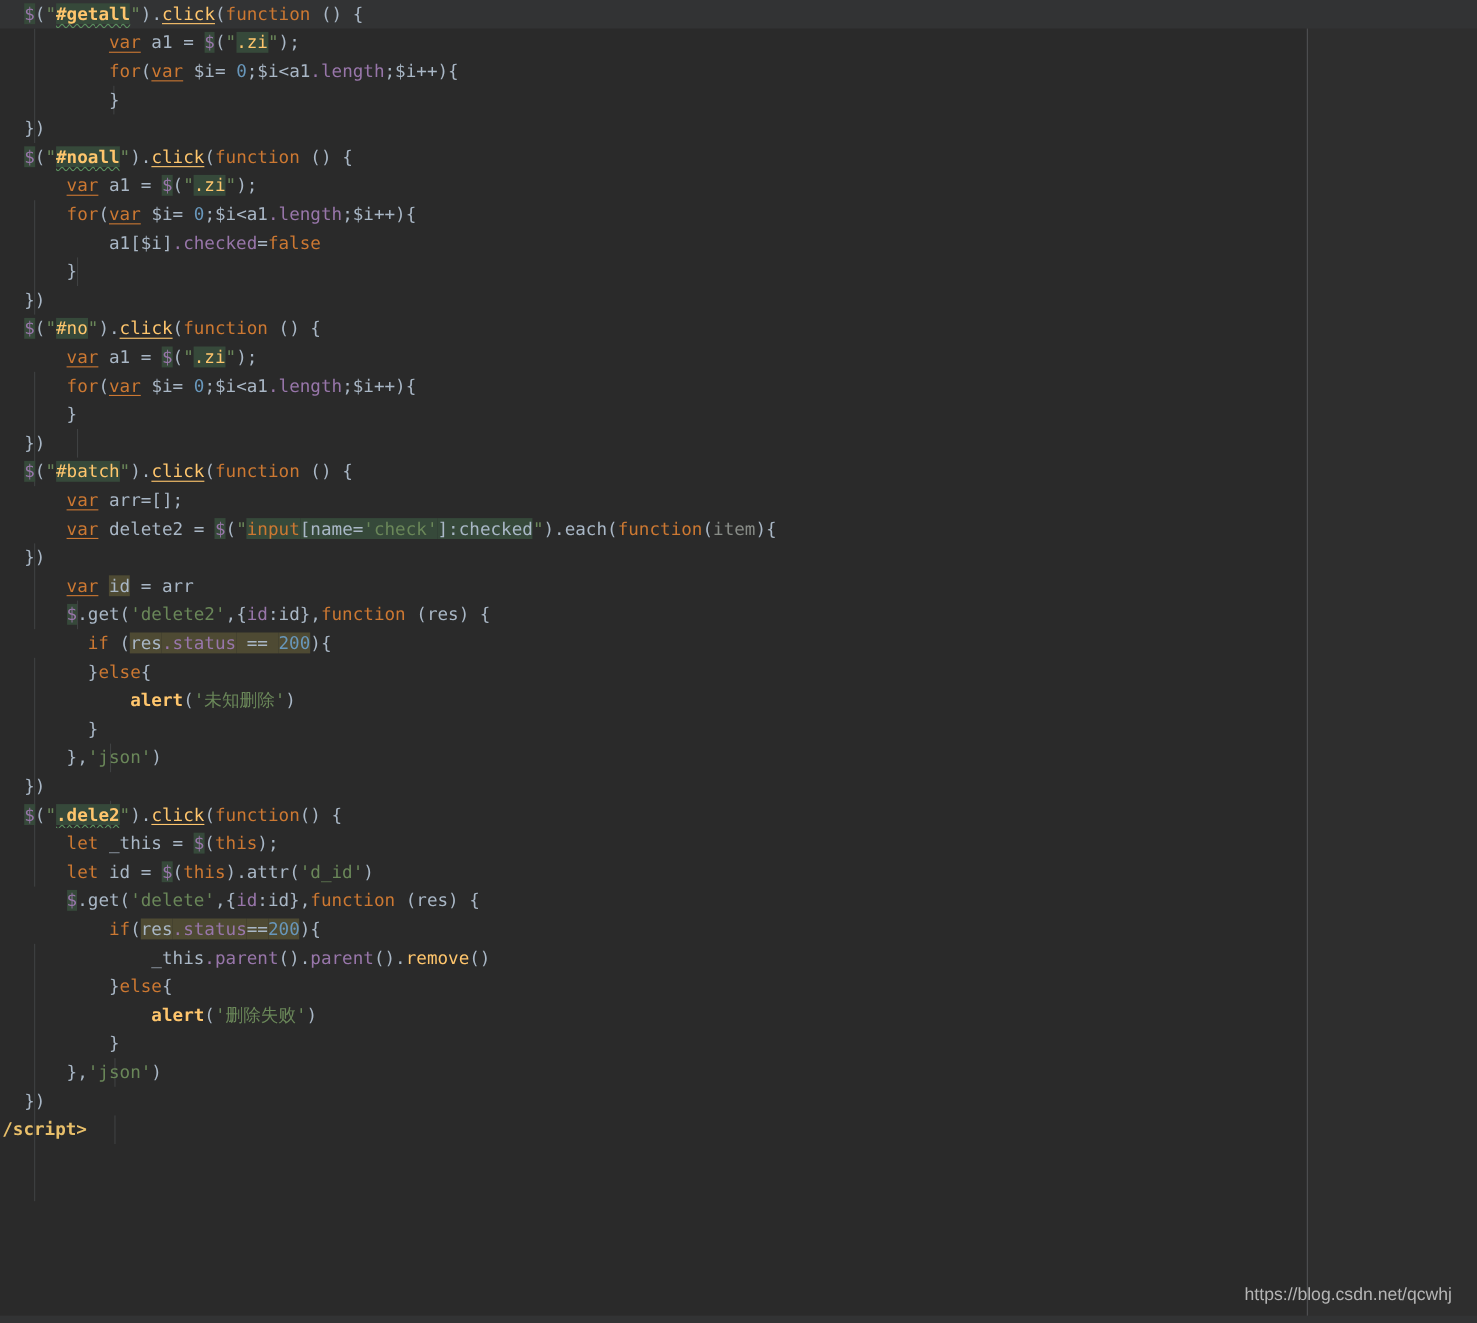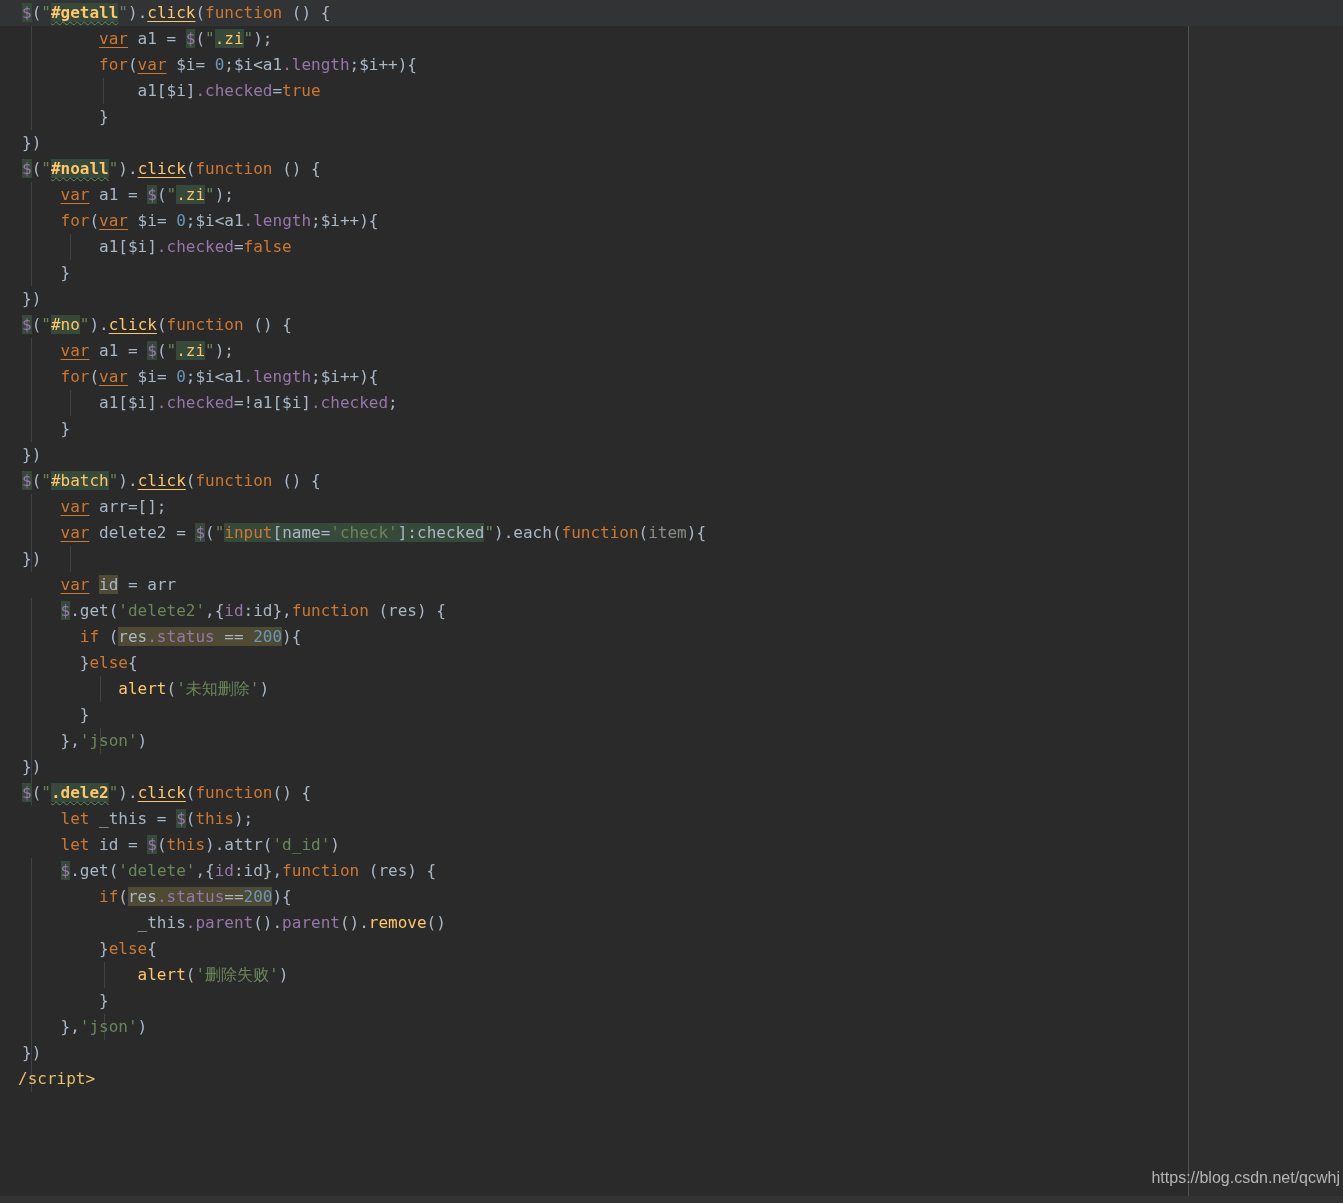--- a/index.html
+++ b/index.html
@@ -12,39 +12,39 @@
   
   .guides-layer, .code-layer { position:absolute; top:0; left:0; width:100%; }
   .guide { position:absolute; width:1px; background:#3f4142; }
   .margin-line { position:absolute; left:1188px; top:0; width:1px; height:1203px; background:#505254; }
   .beyond-margin { position:absolute; left:1189px; top:0; width:154px; height:1203px; background:rgba(255,255,255,0.018); }
   .bottom-band { position:absolute; left:0; top:1196px; width:100%; height:7px; background:#323334; }
 
   
   .line { position:relative; white-space:pre; height:26px; padding-left:22px; }
   .line.caret { background:#323334; }
-  .line.outdent { padding-left:18px; }
+  .line.outdent { padding-left:2px; }
 
   
   .d { color:#a9b7c6; }
   .k { color:#cc7832; }
   .s { color:#6a8759; }
   .n { color:#6897bb; }
   .f { color:#ffc66d; }
   .p { color:#9876aa; }
   .g { color:#888c87; }
   .t { color:#e8bf6a; }
-  .b { font-weight:normal; }
+  .b { font-weight:bold; }
   .box   { background:#36493a; }
   .olive { background:#4e4a33; }
   .wg { text-decoration-line:underline; text-decoration-style:wavy; text-decoration-color:#5a8f5e; text-decoration-thickness:1px; text-underline-offset:3px;font-weight:bold; }
   .wr { text-decoration-line:underline; text-decoration-style:wavy; text-decoration-color:#62656a; text-decoration-thickness:1px; text-underline-offset:3px;text-decoration:underline; }
 
   .watermark {
-    position:absolute; right:3px; top:1165px;
+    position:absolute; right:23px; top:1165px;
     font-family:"Liberation Sans", sans-serif;
     font-size:16px; color:#b5b5b5;
   }
 </style>
 </head>
 <body>
 
 <div id="screen">
 
   <div class="guides-layer">
@@ -64,33 +64,31 @@
     <div class="guide" style="left:104px; top:1014px; height:26px;"></div>
   </div>
 
   <div class="beyond-margin"></div>
   <div class="margin-line"></div>
 
   <div class="code-layer">
       <div class="line caret"><span class="p box">$</span><span class="d">(</span><span class="s">"</span><span class="f box wg">#getall</span><span class="s">"</span><span class="d">).</span><span class="f wr">click</span><span class="d">(</span><span class="k">function</span><span class="d"> () {</span></div>
       <div class="line"><span class="d">        </span><span class="k wr">var</span><span class="d"> a1 = </span><span class="p box">$</span><span class="d">(</span><span class="s">"</span><span class="f box">.zi</span><span class="s">"</span><span class="d">);</span></div>
       <div class="line"><span class="d">        </span><span class="k">for</span><span class="d">(</span><span class="k wr">var</span><span class="d"> $i= </span><span class="n">0</span><span class="d">;$i&lt;a1</span><span class="p">.length</span><span class="d">;$i++){</span></div>
-      <div class="line"><span class="d">            a1[$i]</span><span class="p">.checked</span><span class="d">=</span><span class="k">true</span></div>
       <div class="line"><span class="d">        }</span></div>
       <div class="line"><span class="d">})</span></div>
       <div class="line"><span class="p box">$</span><span class="d">(</span><span class="s">"</span><span class="f box wg">#noall</span><span class="s">"</span><span class="d">).</span><span class="f wr">click</span><span class="d">(</span><span class="k">function</span><span class="d"> () {</span></div>
       <div class="line"><span class="d">    </span><span class="k wr">var</span><span class="d"> a1 = </span><span class="p box">$</span><span class="d">(</span><span class="s">"</span><span class="f box">.zi</span><span class="s">"</span><span class="d">);</span></div>
       <div class="line"><span class="d">    </span><span class="k">for</span><span class="d">(</span><span class="k wr">var</span><span class="d"> $i= </span><span class="n">0</span><span class="d">;$i&lt;a1</span><span class="p">.length</span><span class="d">;$i++){</span></div>
       <div class="line"><span class="d">        a1[$i]</span><span class="p">.checked</span><span class="d">=</span><span class="k">false</span></div>
       <div class="line"><span class="d">    }</span></div>
       <div class="line"><span class="d">})</span></div>
       <div class="line"><span class="p box">$</span><span class="d">(</span><span class="s">"</span><span class="f box">#no</span><span class="s">"</span><span class="d">).</span><span class="f wr">click</span><span class="d">(</span><span class="k">function</span><span class="d"> () {</span></div>
       <div class="line"><span class="d">    </span><span class="k wr">var</span><span class="d"> a1 = </span><span class="p box">$</span><span class="d">(</span><span class="s">"</span><span class="f box">.zi</span><span class="s">"</span><span class="d">);</span></div>
       <div class="line"><span class="d">    </span><span class="k">for</span><span class="d">(</span><span class="k wr">var</span><span class="d"> $i= </span><span class="n">0</span><span class="d">;$i&lt;a1</span><span class="p">.length</span><span class="d">;$i++){</span></div>
-      <div class="line"><span class="d">        a1[$i]</span><span class="p">.checked</span><span class="d">=!a1[$i]</span><span class="p">.checked</span><span class="d">;</span></div>
       <div class="line"><span class="d">    }</span></div>
       <div class="line"><span class="d">})</span></div>
       <div class="line"><span class="p box">$</span><span class="d">(</span><span class="s">"</span><span class="f box">#batch</span><span class="s">"</span><span class="d">).</span><span class="f wr">click</span><span class="d">(</span><span class="k">function</span><span class="d"> () {</span></div>
       <div class="line"><span class="d">    </span><span class="k wr">var</span><span class="d"> arr=[];</span></div>
       <div class="line"><span class="d">    </span><span class="k wr">var</span><span class="d"> delete2 = </span><span class="p box">$</span><span class="d">(</span><span class="s">"</span><span class="k box">input</span><span class="d box">[name=</span><span class="s box">'check'</span><span class="d box">]:checked</span><span class="s">"</span><span class="d">).each(</span><span class="k">function</span><span class="d">(</span><span class="g">item</span><span class="d">){</span></div>
       <div class="line"><span class="d">})</span></div>
       <div class="line"><span class="d">    </span><span class="k wr">var</span><span class="d"> </span><span class="d olive">id</span><span class="d"> = arr</span></div>
       <div class="line"><span class="d">    </span><span class="p box">$</span><span class="d">.get(</span><span class="s">'delete2'</span><span class="d">,{</span><span class="p">id</span><span class="d">:id},</span><span class="k">function</span><span class="d"> (res) {</span></div>
       <div class="line"><span class="d">      </span><span class="k">if</span><span class="d"> (</span><span class="d olive">res</span><span class="p olive">.status</span><span class="d olive"> == </span><span class="n olive">200</span><span class="d">){</span></div>
       <div class="line"><span class="d">      }</span><span class="k">else</span><span class="d">{</span></div>

